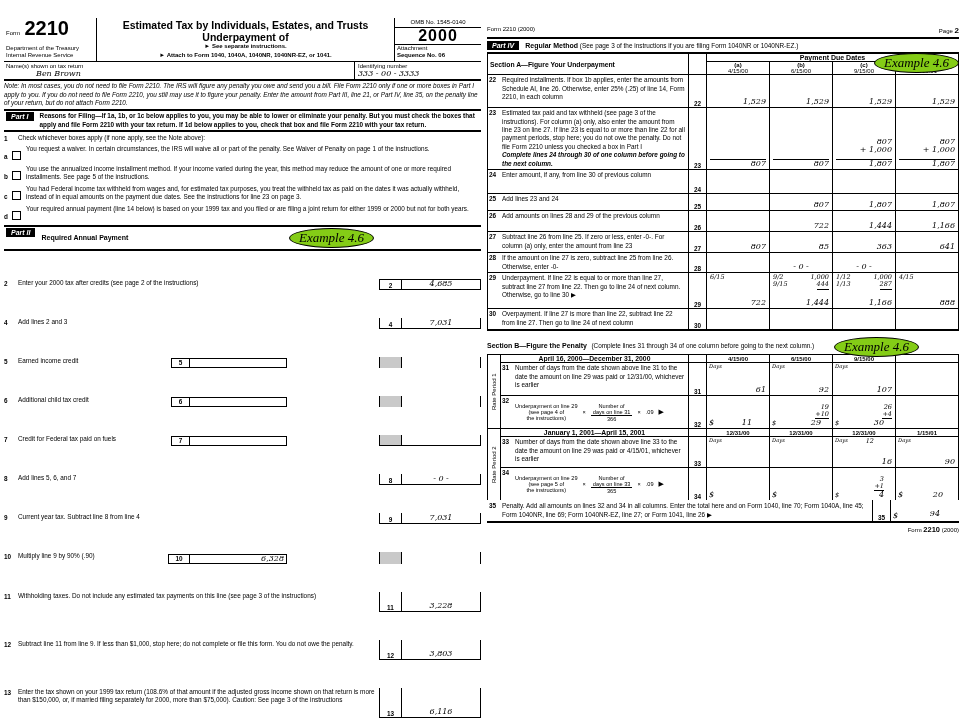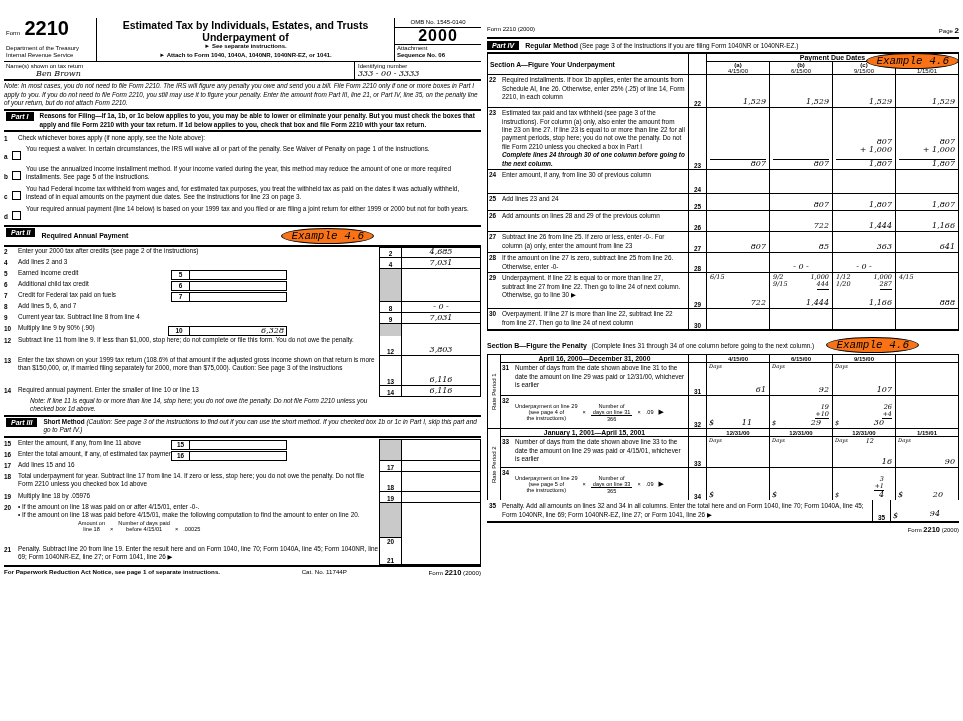--- a/index.html
+++ b/index.html
@@ -10,37 +10,37 @@
   #pg2{left:487px;top:26px;width:472px;}
   .t{font-size:6.4px;line-height:1.32;}
   .tt{font-size:6px;line-height:1.2;}
   .hw{font-family:"DejaVu Serif",serif;font-style:italic;font-size:8px;line-height:1.05;}
   .hws{font-family:"DejaVu Serif",serif;font-style:italic;font-size:6.5px;line-height:1.1;}
   .it{font-style:italic;}
   .ptag{background:#000;color:#fff;font-weight:bold;font-style:italic;font-size:7px;
         padding:1px 5px 1px 5px;margin-right:6px;white-space:nowrap;align-self:flex-start;}
   .bar{border-top:2px solid #000;border-bottom:2px solid #000;padding:1px 2px;display:flex;}
   .oval{display:inline-block;border:1px solid #000;border-radius:50%;padding:1px 9px;
-        font-family:Liberation Mono, monospace;font-style:italic;font-size:11px;background:#f97316;white-space:nowrap;}
+        font-family:Liberation Serif, serif;font-style:italic;font-size:13px;background:#84cc16;white-space:nowrap;}
   .cb{display:inline-block;width:7px;height:7px;border:1px solid #000;vertical-align:-1px;}
   .hx2{background:repeating-linear-gradient(45deg,#000 0px,#000 1.3px,#fff 1.3px,#fff 2.6px);}
   .gy{background:#c9c9c9 !important;}
   
   .h1{display:flex;border-bottom:1px solid #000;}
   .h1l{width:88px;border-right:1px solid #000;padding:1px 2px;}
   .h1c{flex:1;text-align:center;padding:1px 4px;}
   .h1r{width:86px;border-left:1px solid #000;display:flex;flex-direction:column;text-align:center;}
   .fnum{font-size:20px;font-weight:bold;line-height:.9;}
   .t1{font-size:10.5px;font-weight:bold;line-height:1.15;}
   .yr{font-size:16px;font-weight:bold;line-height:1;letter-spacing:1px;}
   .nrow{display:flex;border-bottom:2px solid #000;gap:48px;}
   .nl{flex:1;padding:1px 2px;}
   .nr{width:120px;border-left:1px solid #000;padding:1px 3px;}
   
-  .pr{display:grid;grid-template-columns:14px 1fr 22px 80px;align-items:stretch;}
+  .pr{display:grid;grid-template-columns:14px 1fr 22px 80px;align-items:stretch;margin-top:28px;}
   .c-no{font-weight:bold;font-size:6.4px;padding-top:1px;}
   .c-lab{position:relative;}
   .c-rno,.c-ramt{border-left:1px solid #000;border-bottom:1px solid #000;display:flex;align-items:flex-end;}
   .c-rno{justify-content:center;font-weight:bold;font-size:6.4px;}
   .c-ramt{border-right:1px solid #000;justify-content:center;padding:0 3px;}
   .bt .c-rno,.bt .c-ramt{border-top:1px solid #000;}
   .nb .c-rno{border-bottom:none;}
   .nb .c-ramt{border-bottom:none;}
   .ib{position:absolute;right:92px;bottom:0;display:flex;height:10px;}
   .ibn{width:17px;border:1px solid #000;font-weight:bold;font-size:6.4px;text-align:center;background:#fff;}
@@ -211,20 +211,26 @@
     <span class="c-lab t"><span>Multiply line 9 by 90% (.90)</span>
       <span class="ib" style="width:auto">
           <span class="ibn" style="width:20px">10</span>
           <span class="ibf hw">6,328</span>
         </span>
     </span>
     <span class="c-rno gy"></span>
     <span class="c-ramt"></span>
   </div>
   <div class="pr" style="min-height:20px">
+    <span class="c-no">11</span>
+    <span class="c-lab t">Withholding taxes. Do not include any estimated tax payments on this line (see page 3 of the instructions)</span>
+    <span class="c-rno">11</span>
+    <span class="c-ramt hw">3,228</span>
+  </div>
+  <div class="pr" style="min-height:20px">
     <span class="c-no">12</span>
     <span class="c-lab t">Subtract line 11 from line 9. If less than $1,000, stop here; do not complete or file this form. You do not owe the penalty.</span>
     <span class="c-rno">12</span>
     <span class="c-ramt hw">3,803</span>
   </div>
   <div class="pr" style="min-height:30px">
     <span class="c-no">13</span>
     <span class="c-lab t">Enter the tax shown on your 1999 tax return (108.6% of that amount if the adjusted gross income shown on that return is more than $150,000, or, if married filing separately for 2000, more than $75,000). Caution: See page 3 of the instructions</span>
     <span class="c-rno">13</span>
     <span class="c-ramt hw">6,116</span>
@@ -464,21 +470,21 @@
           <span class="ul">444</span>
         </span>
       <span class="hw" style="margin-top:auto">1,444</span>
       </div>
     <div class="av hws">
       <span class="ann">
           <span>1/12</span>
           <span>1,000</span>
         </span>
       <span class="ann">
-          <span>1/20</span>
+          <span>1/13</span>
           <span class="ul">287</span>
         </span>
       <span class="hw" style="margin-top:auto">1,166</span>
       </div>
     <div class="av hws">
       <span class="ann">
           <span>4/15</span>
           <span></span>
         </span>
       <span class="hw" style="margin-top:auto">888</span>

